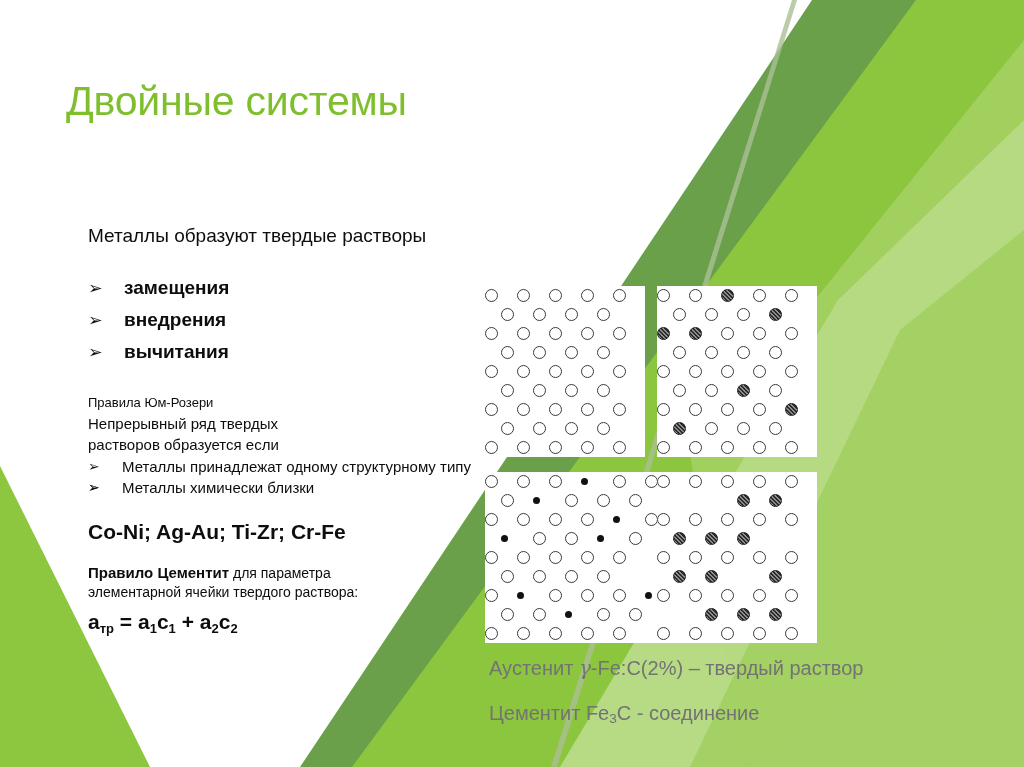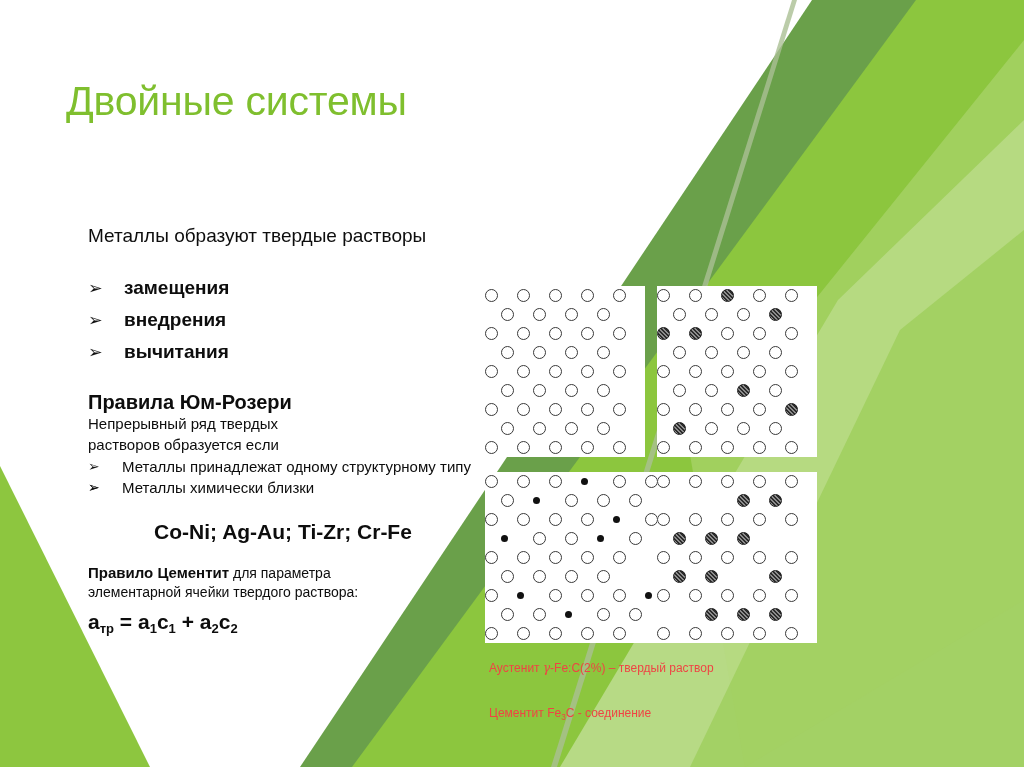--- a/index.html
+++ b/index.html
@@ -81,22 +81,22 @@
     font-size: 19px;
     line-height: 28px;
     font-weight: bold;
     margin-bottom: 4px;
   }
 
   .rules-block {
     margin-top: 26px;
   }
   .rules-head {
-    font-size: 20px;
-    font-weight: bold;
+    font-size: 13px;
+    font-weight: normal;
     line-height: 21px;
     margin: 0;
   }
   .rules-sub {
     font-size: 15px;
     line-height: 21px;
     margin: 0;
     width: 250px;
   }
   #rules-list {
@@ -108,21 +108,20 @@
     padding-left: 34px;
     margin-bottom: 1px;
   }
 
   #alloy-pairs {
     font-size: 21px;
     font-weight: bold;
     margin: 21px 0 0 0;
     line-height: 26px;
     white-space: nowrap;
-    text-align: center;
   }
 
   .vegard-block {
     margin-top: 18px;
   }
   .vegard-head {
     font-size: 14px;
     line-height: 19px;
     margin: 0;
   }
@@ -182,23 +181,23 @@
     height: 7px;
     background: #111111;
     border: none;
     margin-right: 25px;
     align-self: center;
   }
 
   
   .caption {
     position: absolute;
-    font-size: 12px;
+    font-size: 20px;
     line-height: 21px;
-    color: #ef4444;
+    color: #737373;
     white-space: nowrap;
   }
   #caption-austenite { left: 489px; top: 658px; }
   #caption-cementite { left: 489px; top: 703px; }
   .caption sub {
     font-size: 0.68em;
     vertical-align: baseline;
     position: relative;
     top: 3px;
   }

